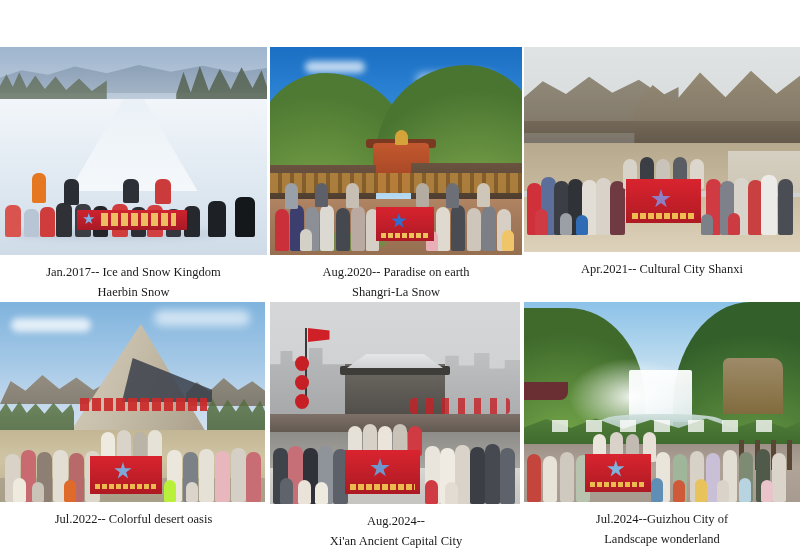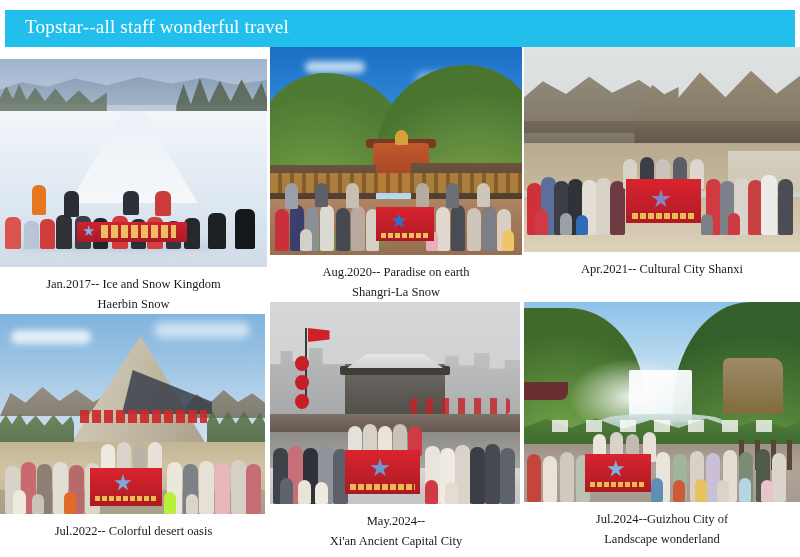--- a/index.html
+++ b/index.html
@@ -23,21 +23,21 @@
     font-family:"Liberation Serif", serif;
     letter-spacing:.2px;white-space:nowrap;
   }
 
   
   .grid{position:absolute;left:0;top:47px;width:800px;}
   .row{position:relative;width:800px;height:255px;}
   .row2{height:255px;}
 
   .cell{position:absolute;top:0;height:255px;}
-  .c1{left:0;width:267px;margin-top:12px;}
+  .c1{left:0;width:267px;}
   .c2{left:270px;width:252px;}
   .c3{left:524px;width:276px;}
 
   .photo{position:relative;overflow:hidden;background:#d8dde2;}
   .ph1{width:267px;height:208px;}
   .ph2{width:252px;height:208px;}
   .ph3{width:276px;height:205px;}
   .ph4{width:265px;height:200px;}
   .ph5{width:250px;height:202px;}
   .ph6{width:276px;height:200px;}
@@ -239,23 +239,20 @@
   .p6-star{position:absolute;left:30%;top:158px;width:18px;height:18px;background:#7fb3dd;
     clip-path:polygon(50% 0,61% 35%,98% 35%,68% 57%,79% 91%,50% 70%,21% 91%,32% 57%,2% 35%,39% 35%);}
   .p6-btext{position:absolute;left:24%;top:180px;width:20%;height:5px;
     background:repeating-linear-gradient(90deg,#f0cd52 0 5px,transparent 5px 7px);opacity:.9;}
 </style>
 </head>
 <body>
 
 <div class="page">
 
-  <div class="banner">
-    <div class="banner-title">Topstar--all staff wonderful travel</div>
-  </div>
 
   <div class="grid">
 
     <div class="row">
 
       <div class="cell c1">
         <div class="photo ph1">
           <div class="p1-sky"></div>
           <div class="p1-mtn"></div>
           <div class="p1-treesL"></div>
@@ -473,21 +470,21 @@
             <i style="left:11%;bottom:0;width:13px;height:24px;background:#e9e3d9;"></i>
             <i style="left:18%;bottom:0;width:13px;height:22px;background:#efeadf;"></i>
             <i style="left:62%;bottom:0;width:13px;height:24px;background:#cf3a43;"></i>
             <i style="left:70%;bottom:0;width:13px;height:22px;background:#e2dcd2;"></i>
           </div>
           <div class="p5-banner"></div>
           <div class="p5-star"></div>
           <div class="p5-btext"></div>
         </div>
         <div class="caption">
-          <div>May.2024--</div>
+          <div>Aug.2024--</div>
           <div>Xi'an Ancient Capital City</div>
         </div>
       </div>
 
       <div class="cell c3">
         <div class="photo ph6">
           <div class="p6-sky"></div>
           <div class="p6-forL"></div>
           <div class="p6-forR"></div>
           <div class="p6-cliff"></div>

